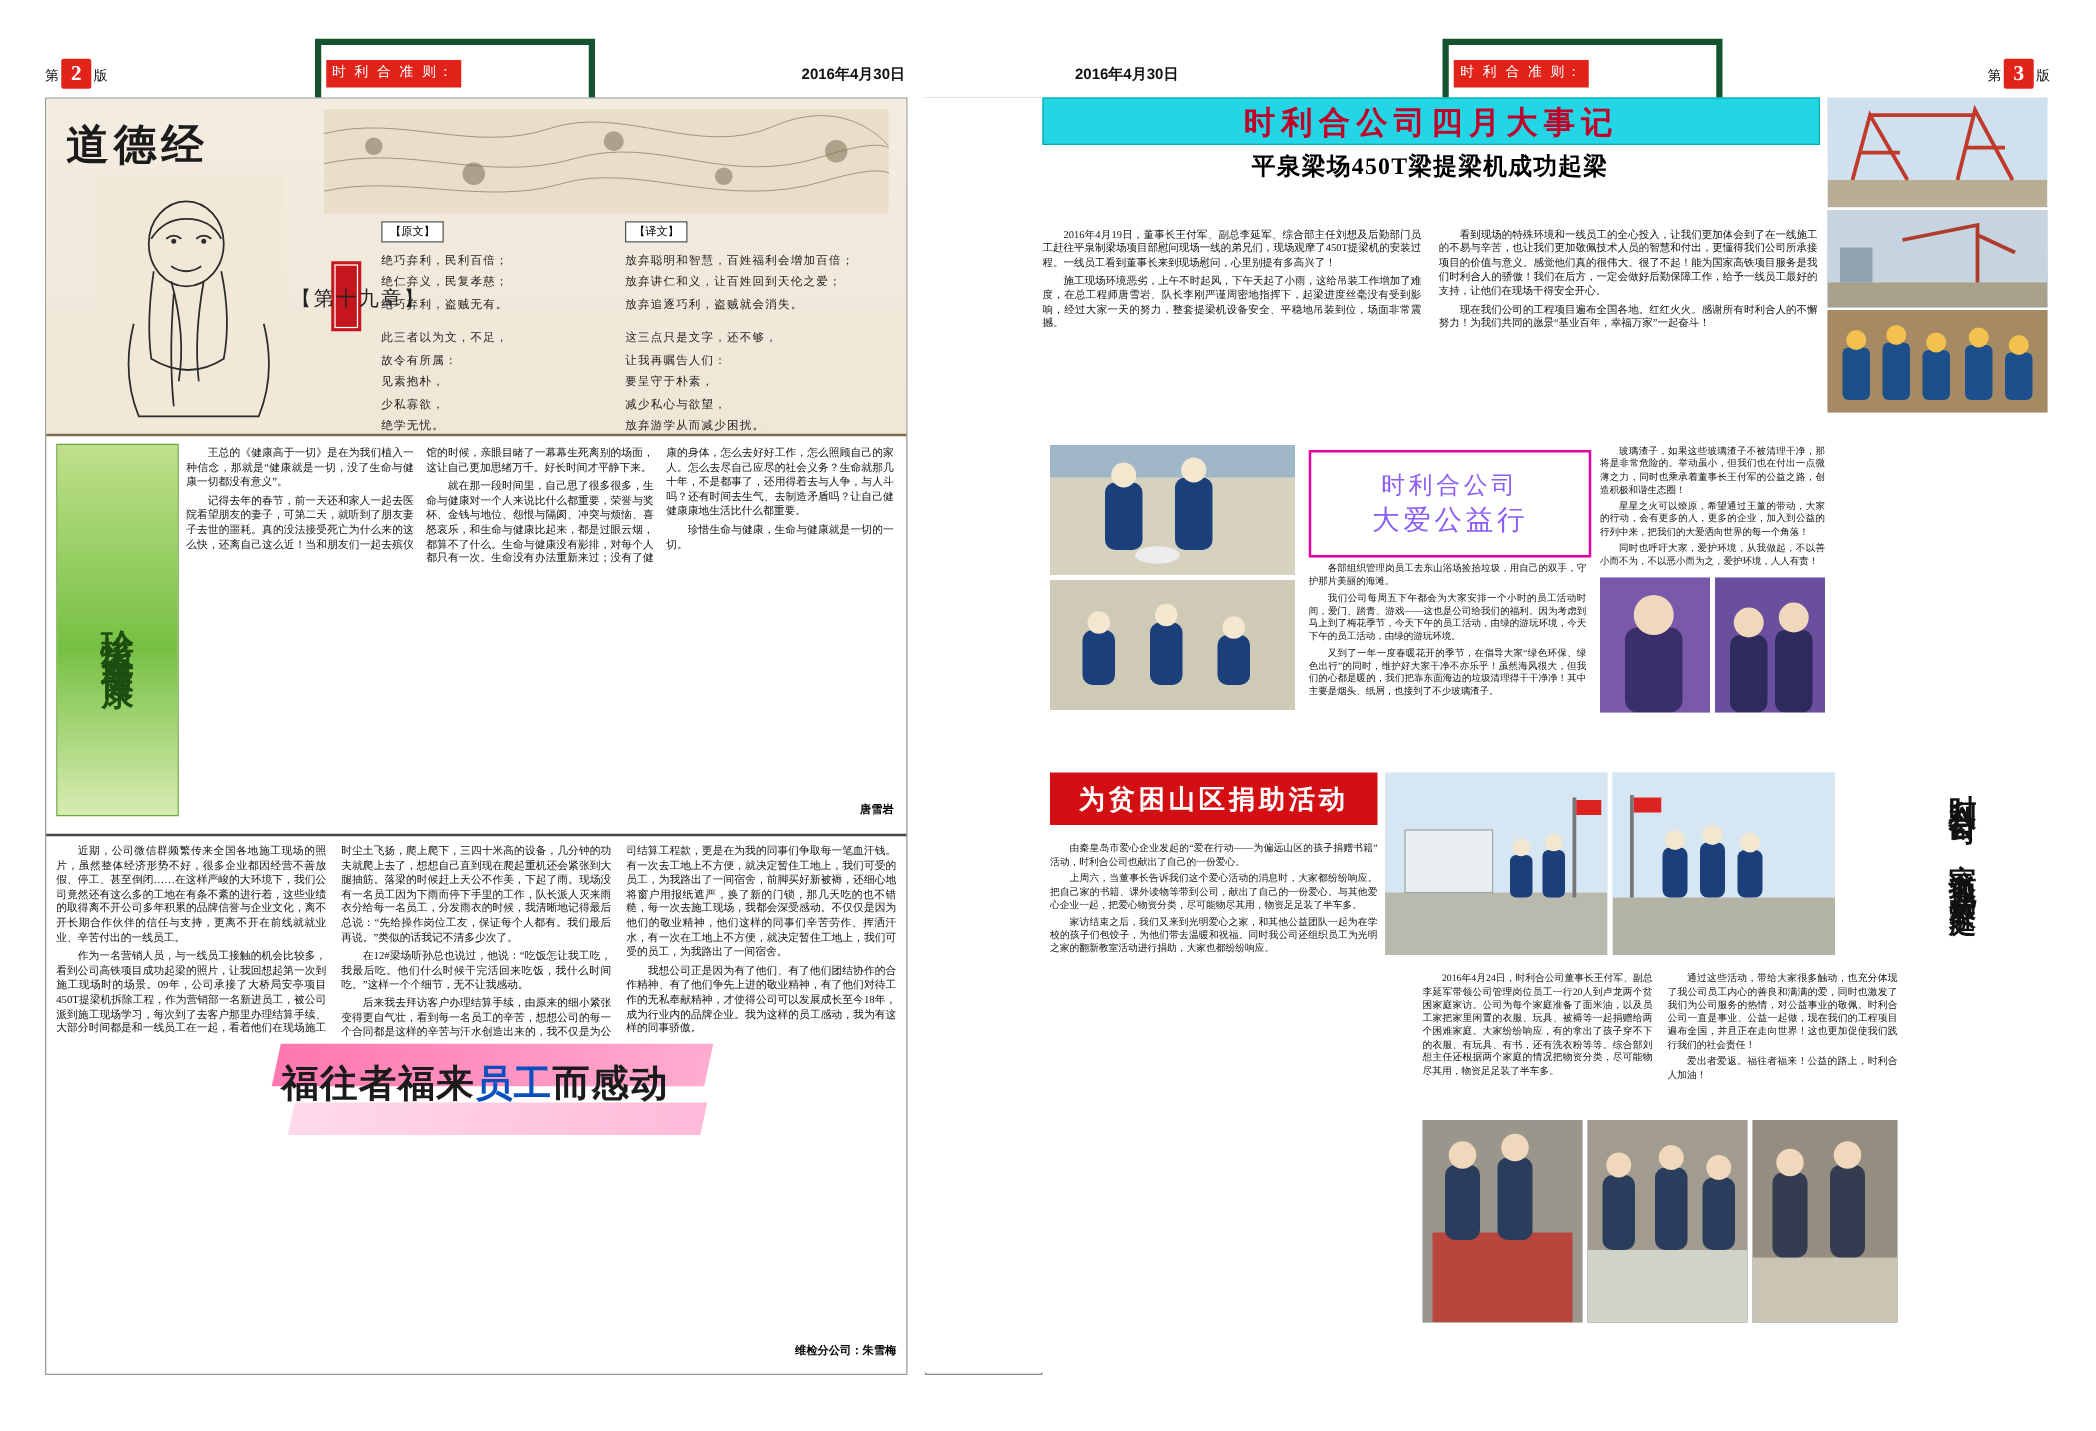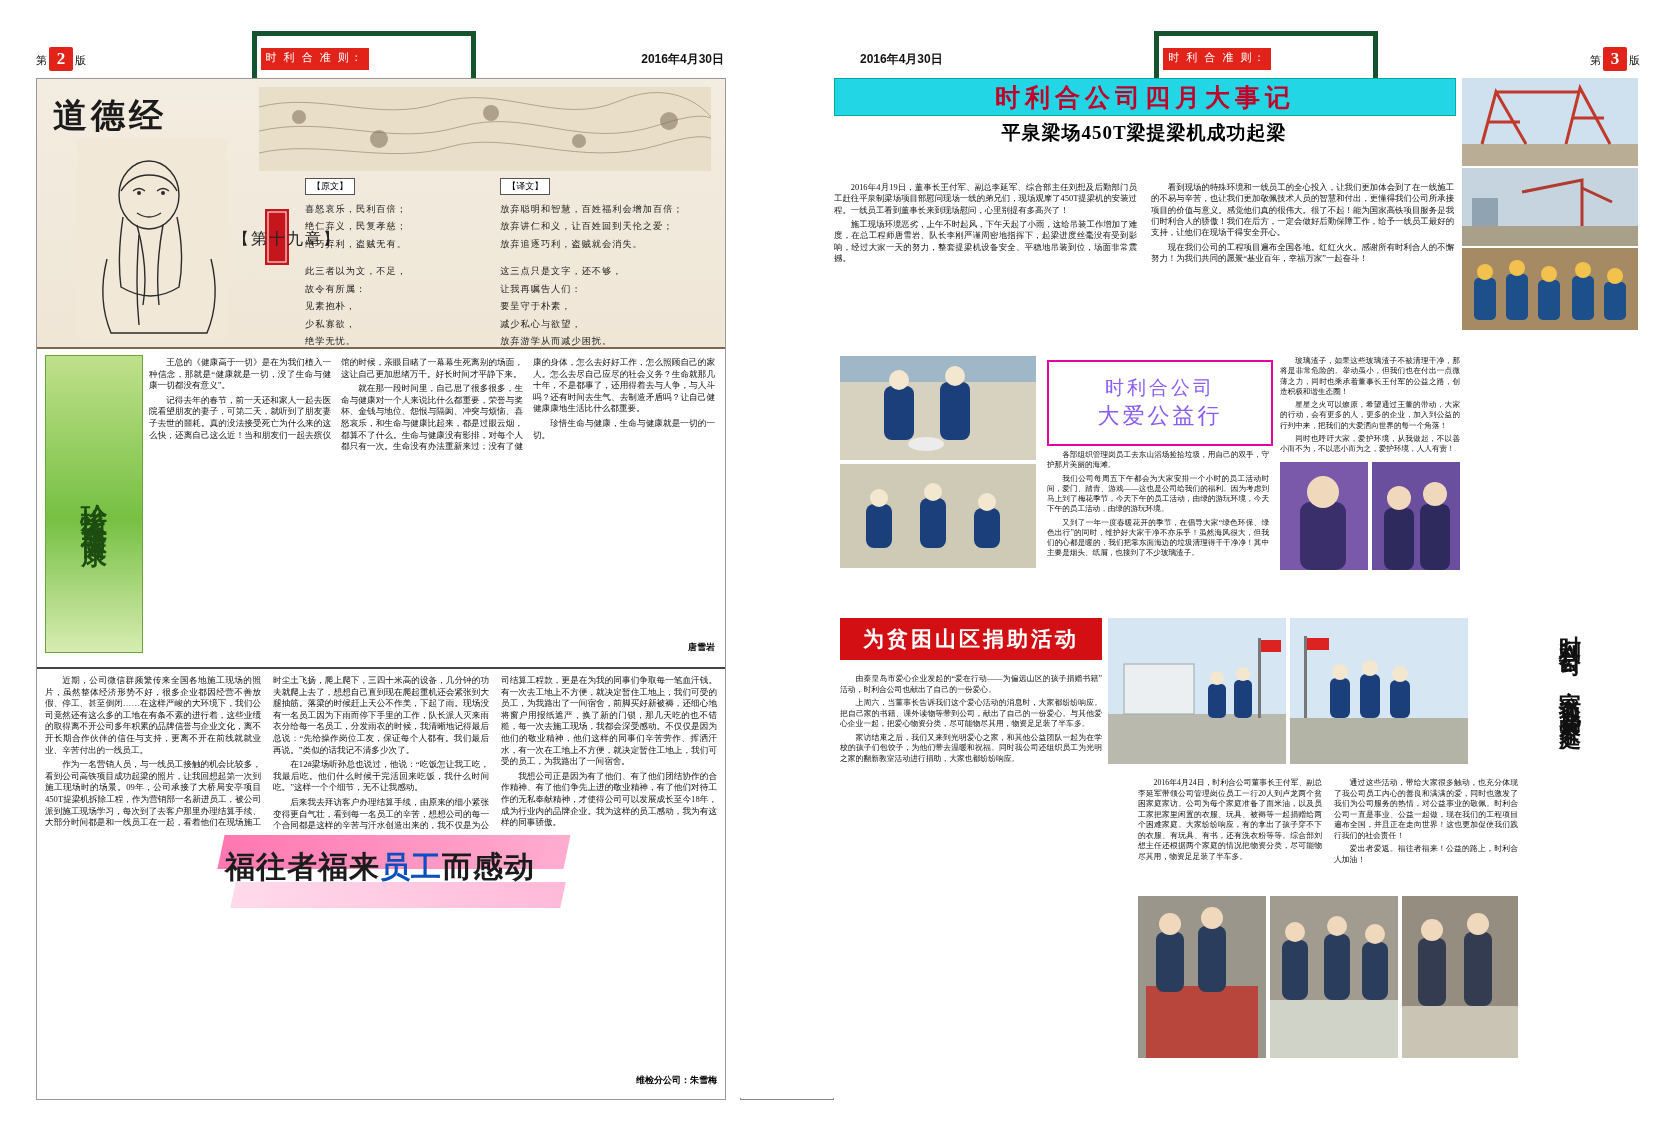--- a/index.html
+++ b/index.html
@@ -149,21 +149,21 @@
       <svg class="ddj-seal" viewBox="0 0 28 60">
         <rect x="2" y="2" width="24" height="56" fill="#c4161c"></rect>
         <rect x="5" y="5" width="18" height="50" fill="none" stroke="#fff" stroke-width="1"></rect>
       </svg>
 
       <div class="ddj-chapter">【第十九章】</div>
 
       <div class="ddj-cols">
         <div style="width:180px;">
           <div class="ddj-colhead">【原文】</div>
-          <div class="ddj-line">喜怒哀乐，民利百倍；</div>
+          <div class="ddj-line">绝巧弃利，民利百倍；</div>
           <div class="ddj-line">绝仁弃义，民复孝慈；</div>
           <div class="ddj-line">绝巧弃利，盗贼无有。</div>
           <div class="ddj-line" style="margin-top:10px">此三者以为文，不足，</div>
           <div class="ddj-line">故令有所属：</div>
           <div class="ddj-line">见素抱朴，</div>
           <div class="ddj-line">少私寡欲，</div>
           <div class="ddj-line">绝学无忧。</div>
         </div>
         <div style="width:200px;">
           <div class="ddj-colhead">【译文】</div>

